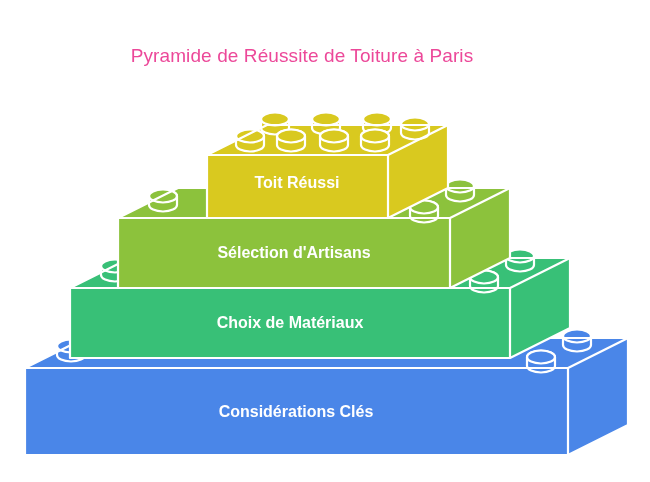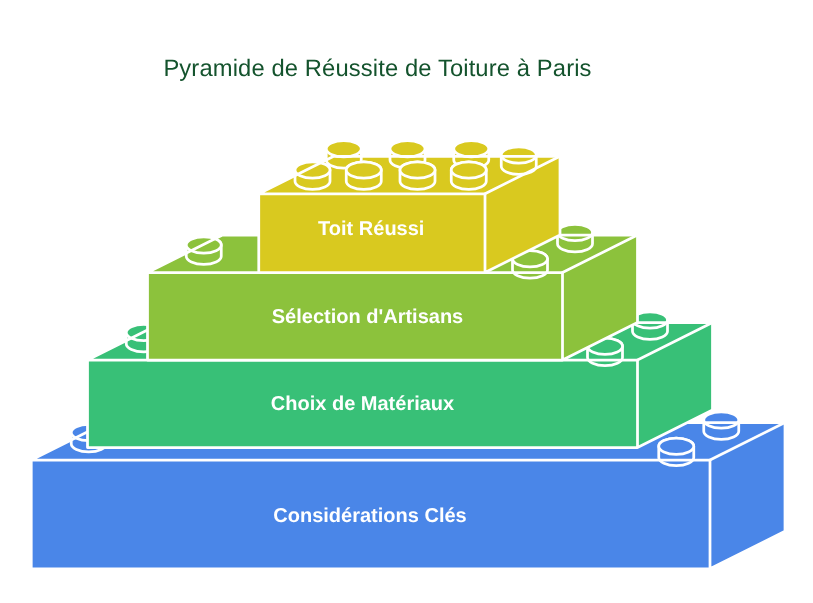--- a/index.html
+++ b/index.html
@@ -21,21 +21,21 @@
     background: #ffffff;
   }
   .chart-title {
     position: absolute;
     top: 45px;
     left: 0;
     width: 604px;
     text-align: center;
     font-size: 19px;
     font-weight: 400;
-    color: #14532d;
+    color: #ec4899;
     letter-spacing: 0.1px;
     font-family: "Liberation Sans", sans-serif;
   }
   svg.pyramid {
     position: absolute;
     top: 0;
     left: 0;
     width: 650px;
     height: 482px;
     display: block;

